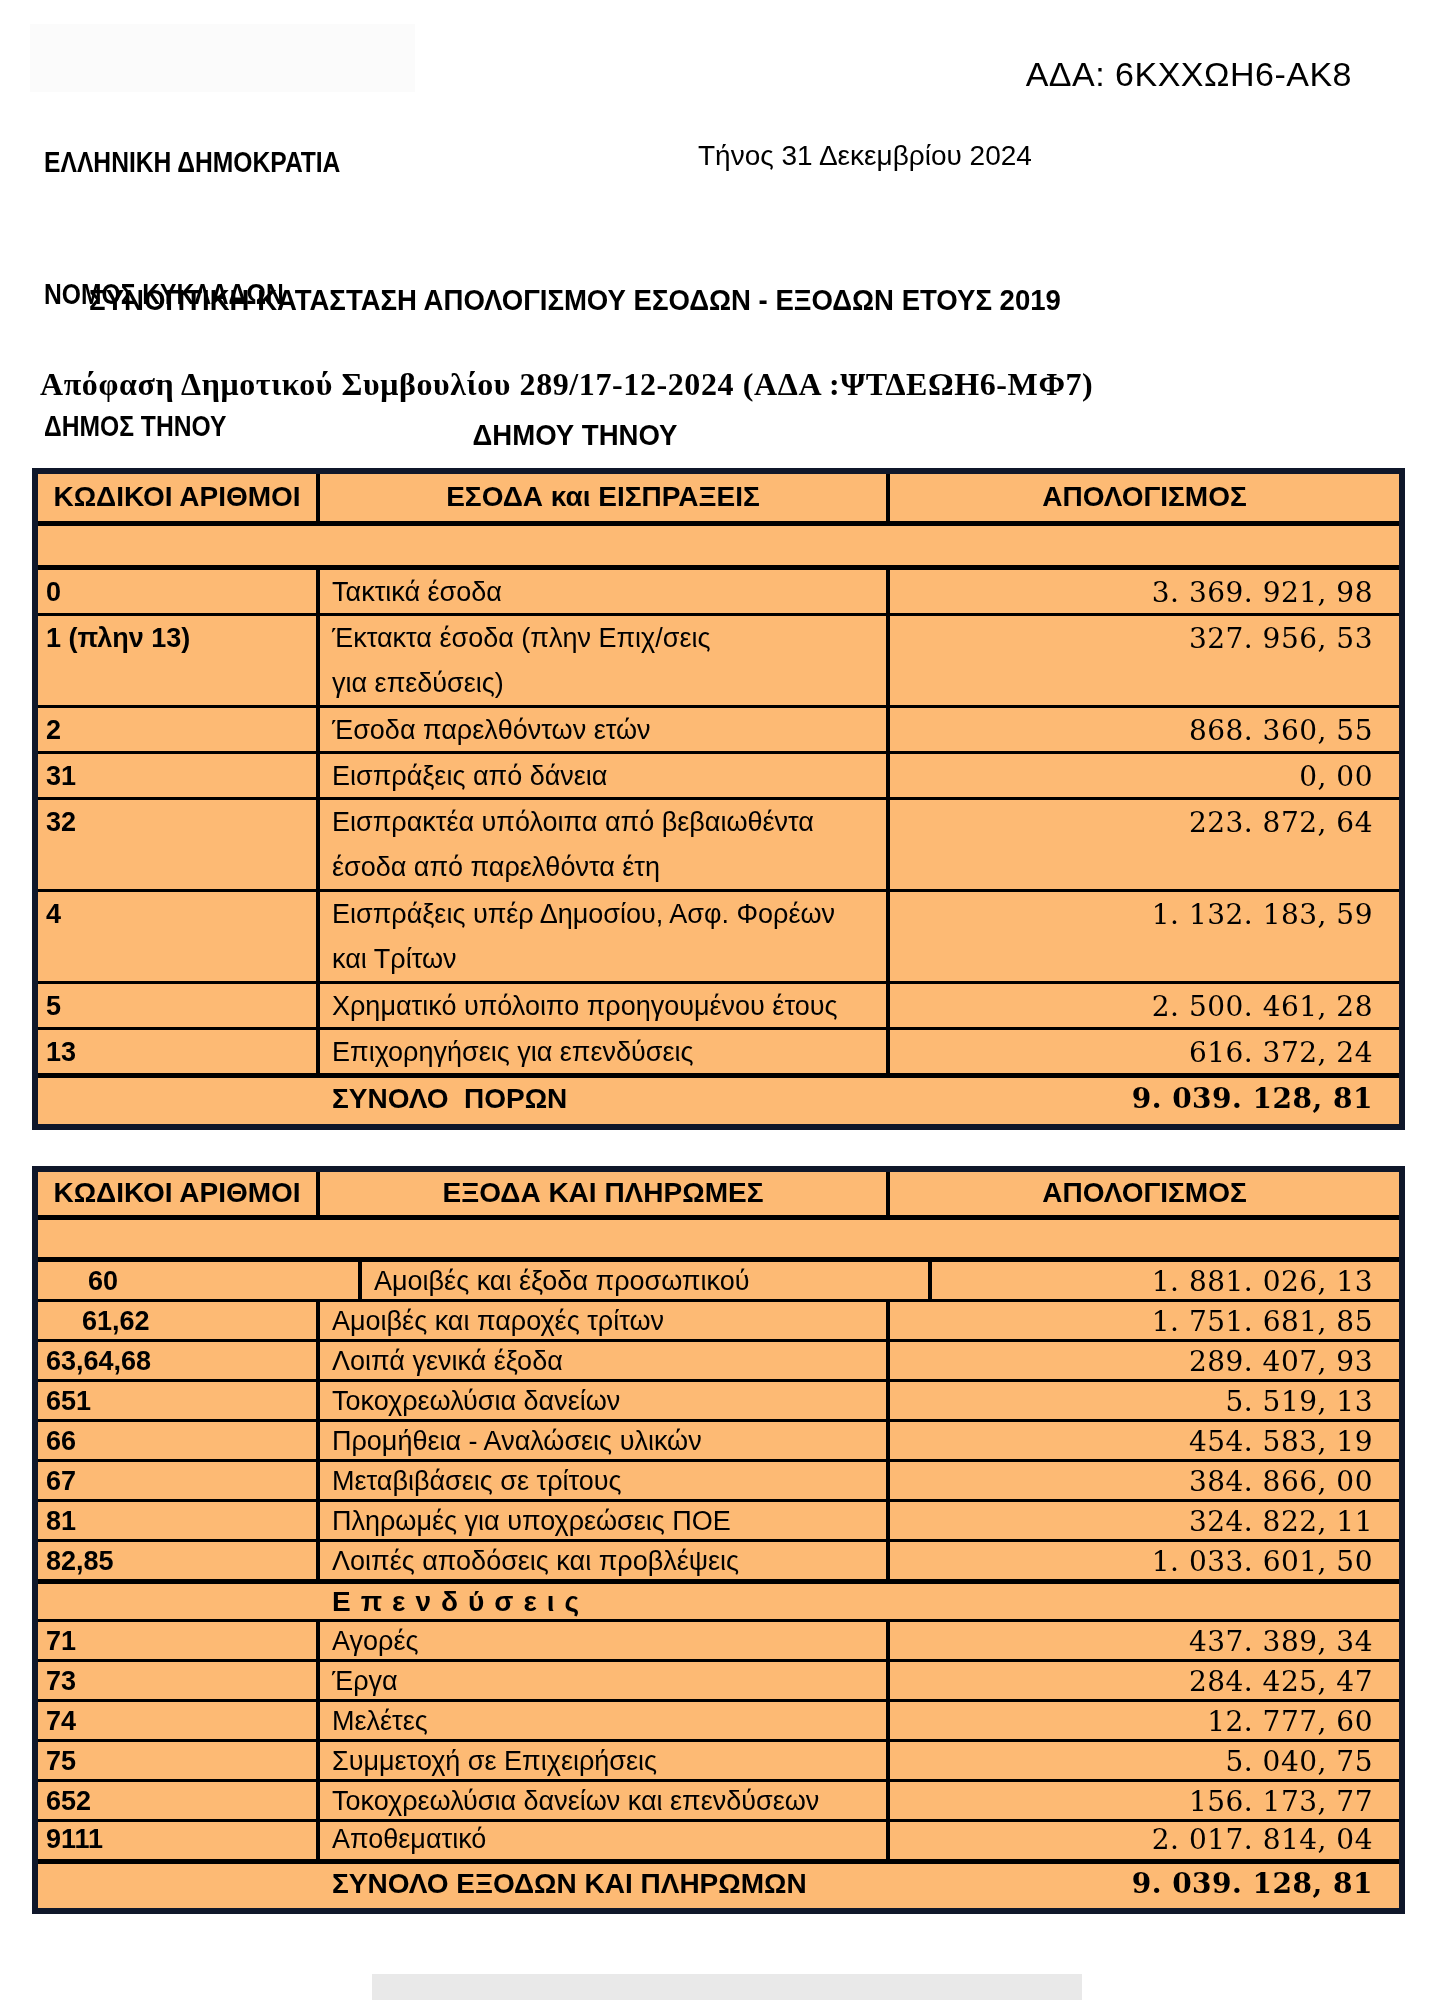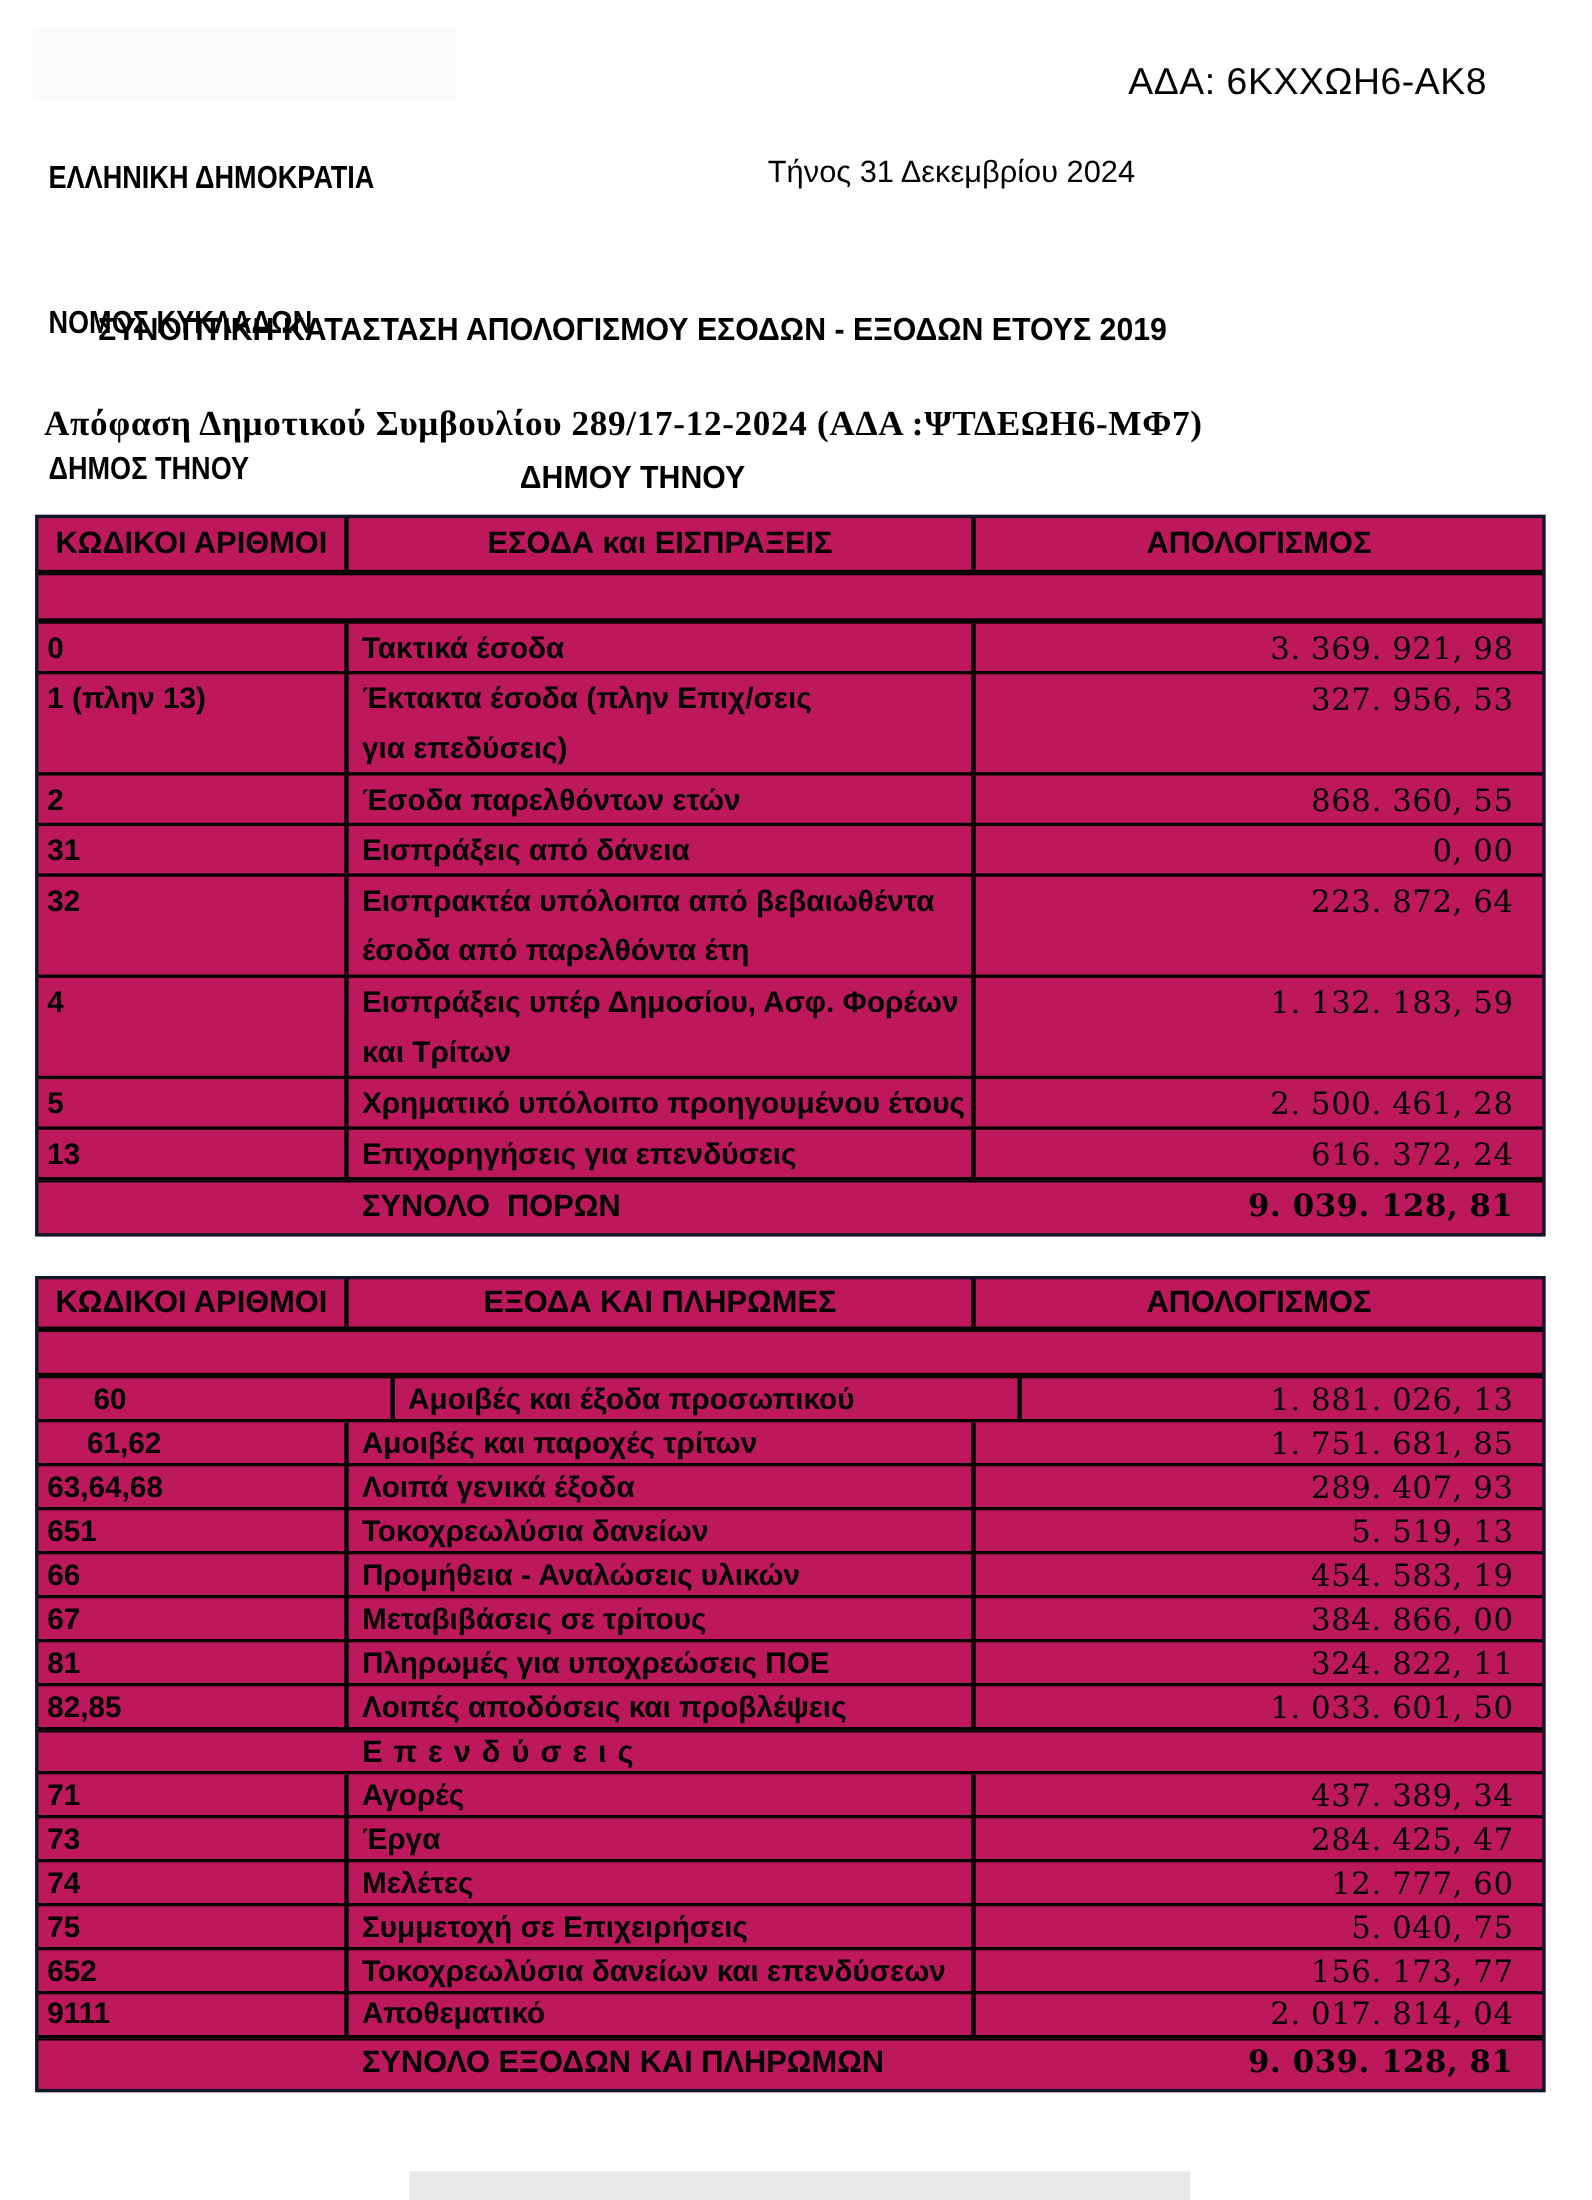--- a/index.html
+++ b/index.html
@@ -33,32 +33,32 @@
     transform:scaleX(0.95); transform-origin:center top;
     white-space:pre;
   }
   .decision {
     position:absolute; left:40px; top:366px;
     font-family:"Liberation Serif", serif; font-weight:bold;
     font-size:32px; letter-spacing:0.6px; white-space:pre;
   }
 
   .tables { position:absolute; left:32px; top:468px; width:1373px; }
-  .tbl { border:3px solid #0f172a; background:#be185d; box-sizing:border-box; width:100%; }
+  .tbl { border:6px solid #0f172a; background:#fdba74; box-sizing:border-box; width:100%; }
   .tbl.second { margin-top:36px; }
 
   .t-row { display:flex; box-sizing:border-box; border-bottom:3px solid #000; align-items:stretch; }
   .t-row:last-child { border-bottom:none; }
   .t-row.header-row { border-bottom:5px solid #000; }
   .t-row.empty-row  { border-bottom:5px solid #000; }
   .t-row.section-row, .t-row.total-row { border-top:2px solid #000; }
 
   .cell { box-sizing:border-box; overflow:hidden; }
   .c1 { width:282px; padding-left:8px;  font-weight:bold; font-size:27px; white-space:pre; }
-  .c2 { width:570px; padding-left:12px; font-weight:bold; font-size:27px; white-space:pre; }
+  .c2 { width:570px; padding-left:12px; font-weight:normal; font-size:27px; white-space:pre; }
   .c3 { flex:1; text-align:right; padding-right:26px;
         font-family:"DejaVu Serif","Liberation Serif",serif;
         font-weight:normal; font-size:28px; letter-spacing:0.5px; white-space:pre; }
   .has-cols .c1, .has-cols .c2 { border-right:4px solid #000; }
 
   .header-row .cell { text-align:center; padding-left:0; font-weight:bold; font-size:28px;
         font-family:"Liberation Sans", sans-serif; letter-spacing:0; }
   .header-row .c3 { padding-right:0; }
 
   .section-label {

